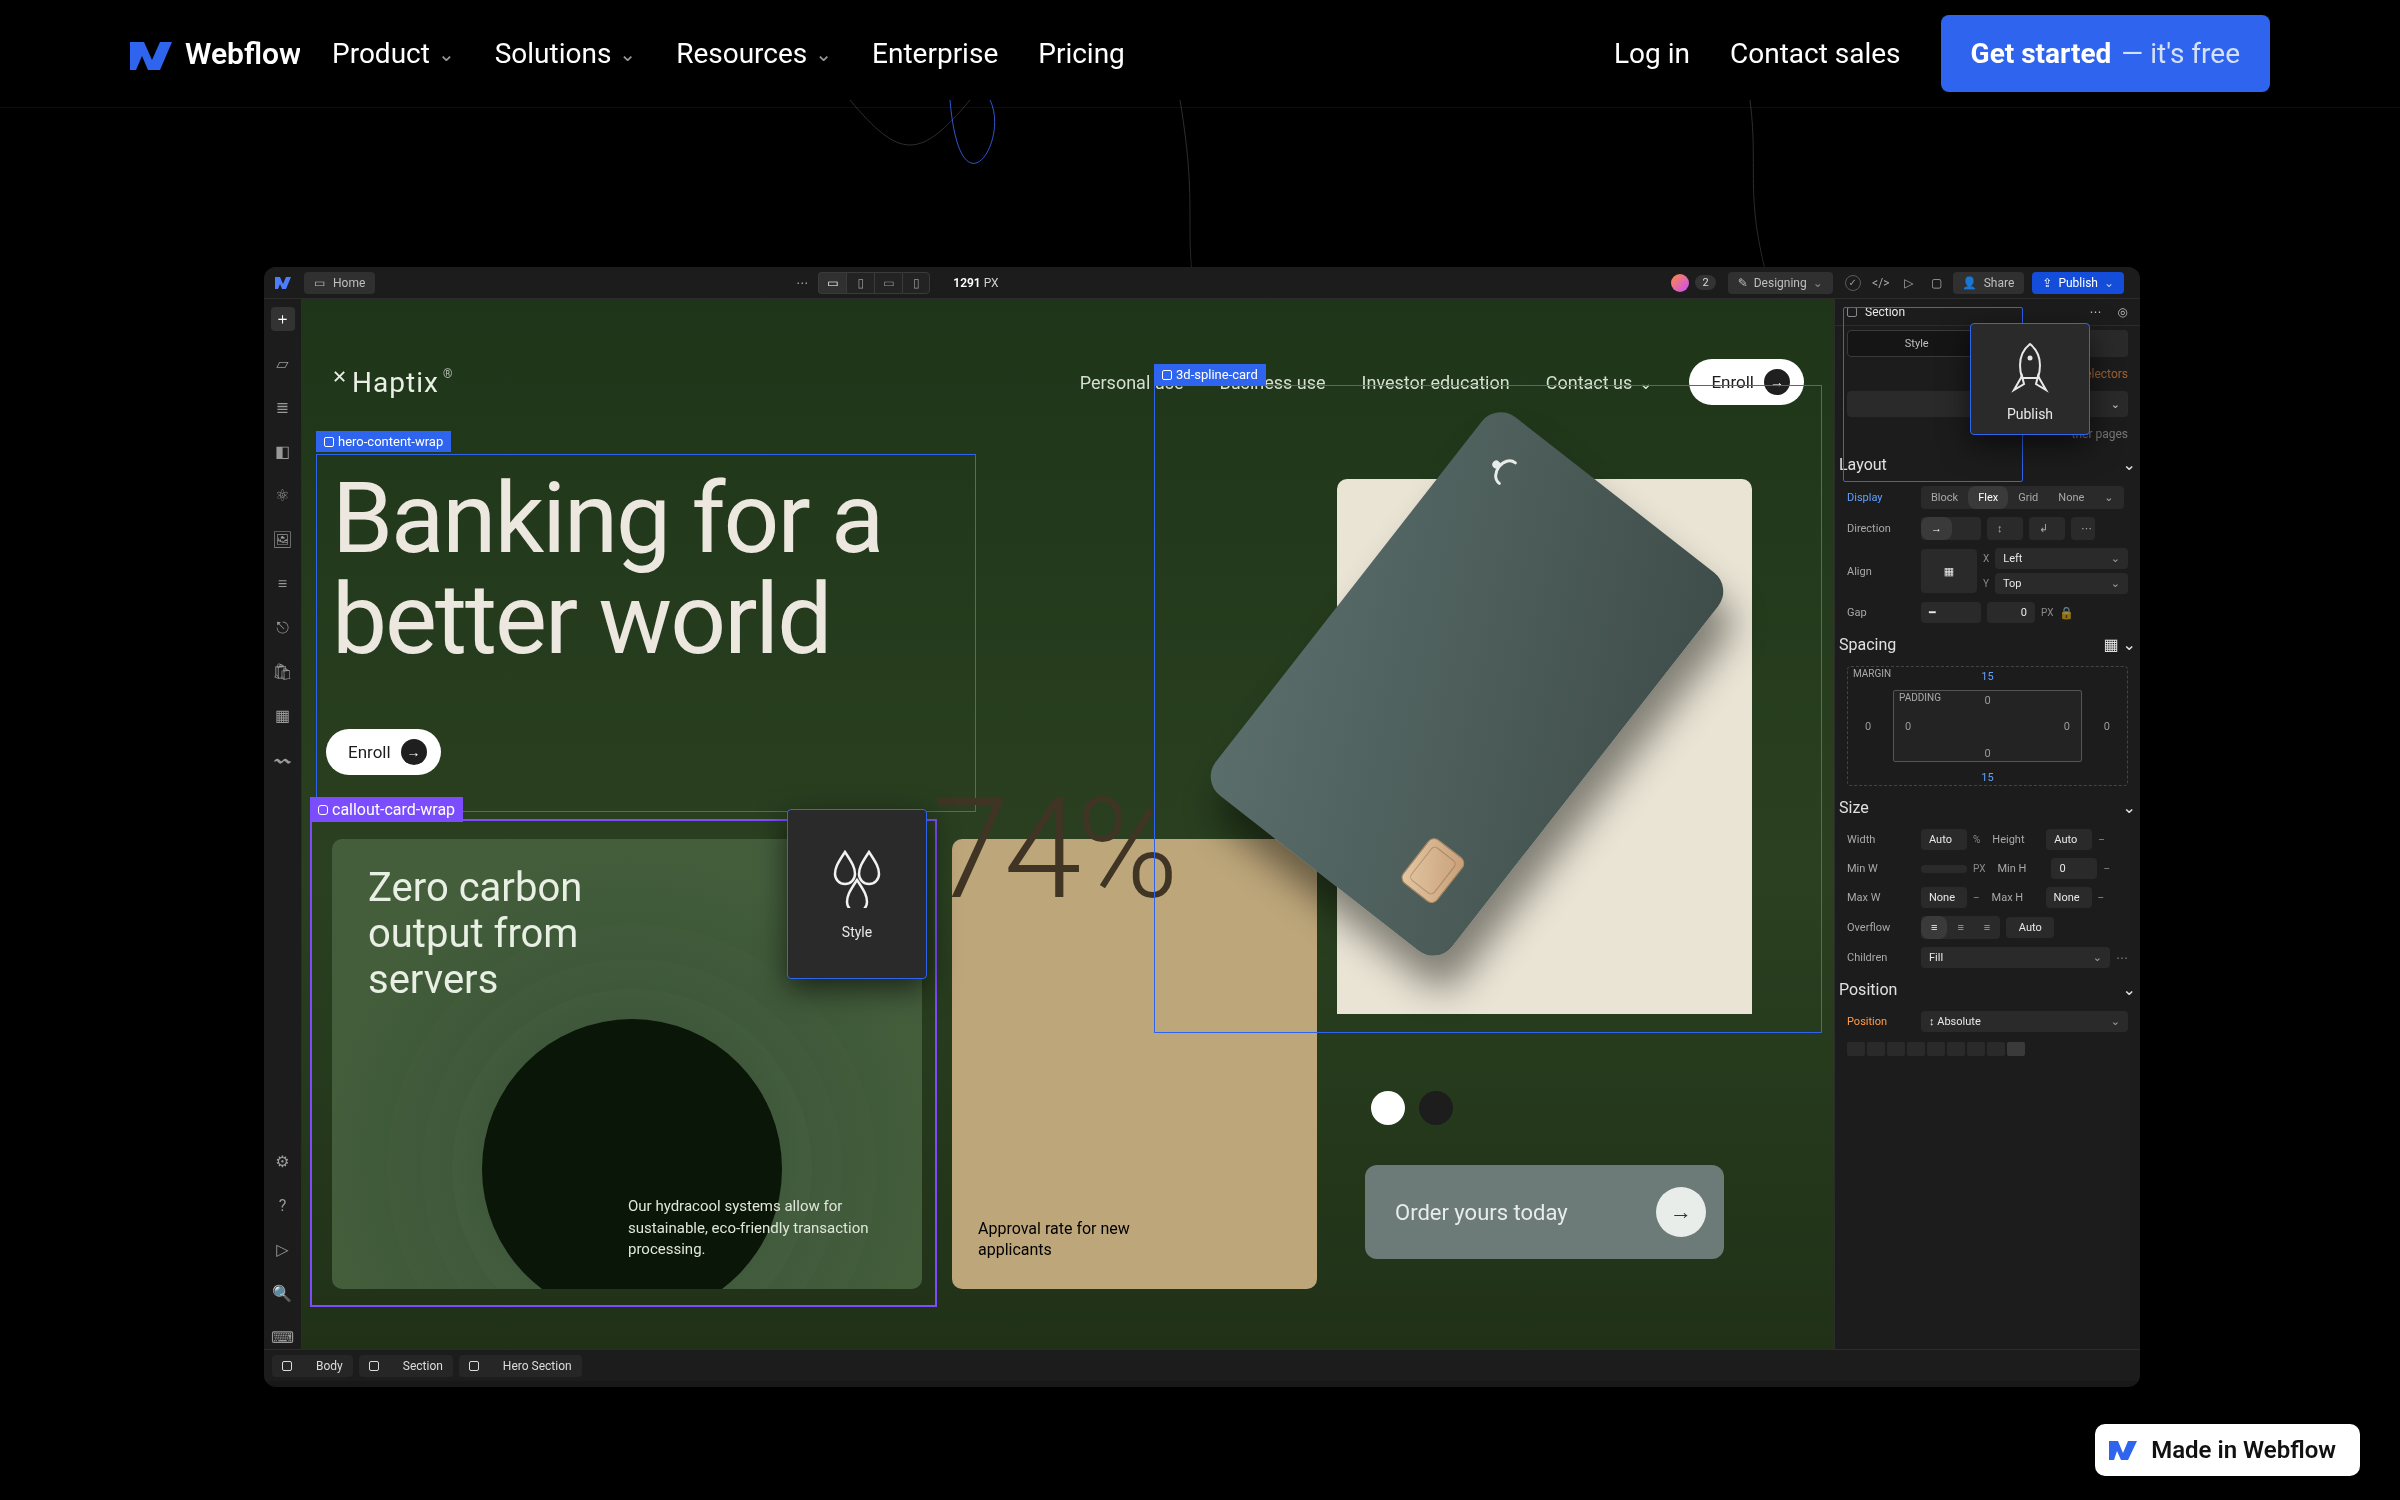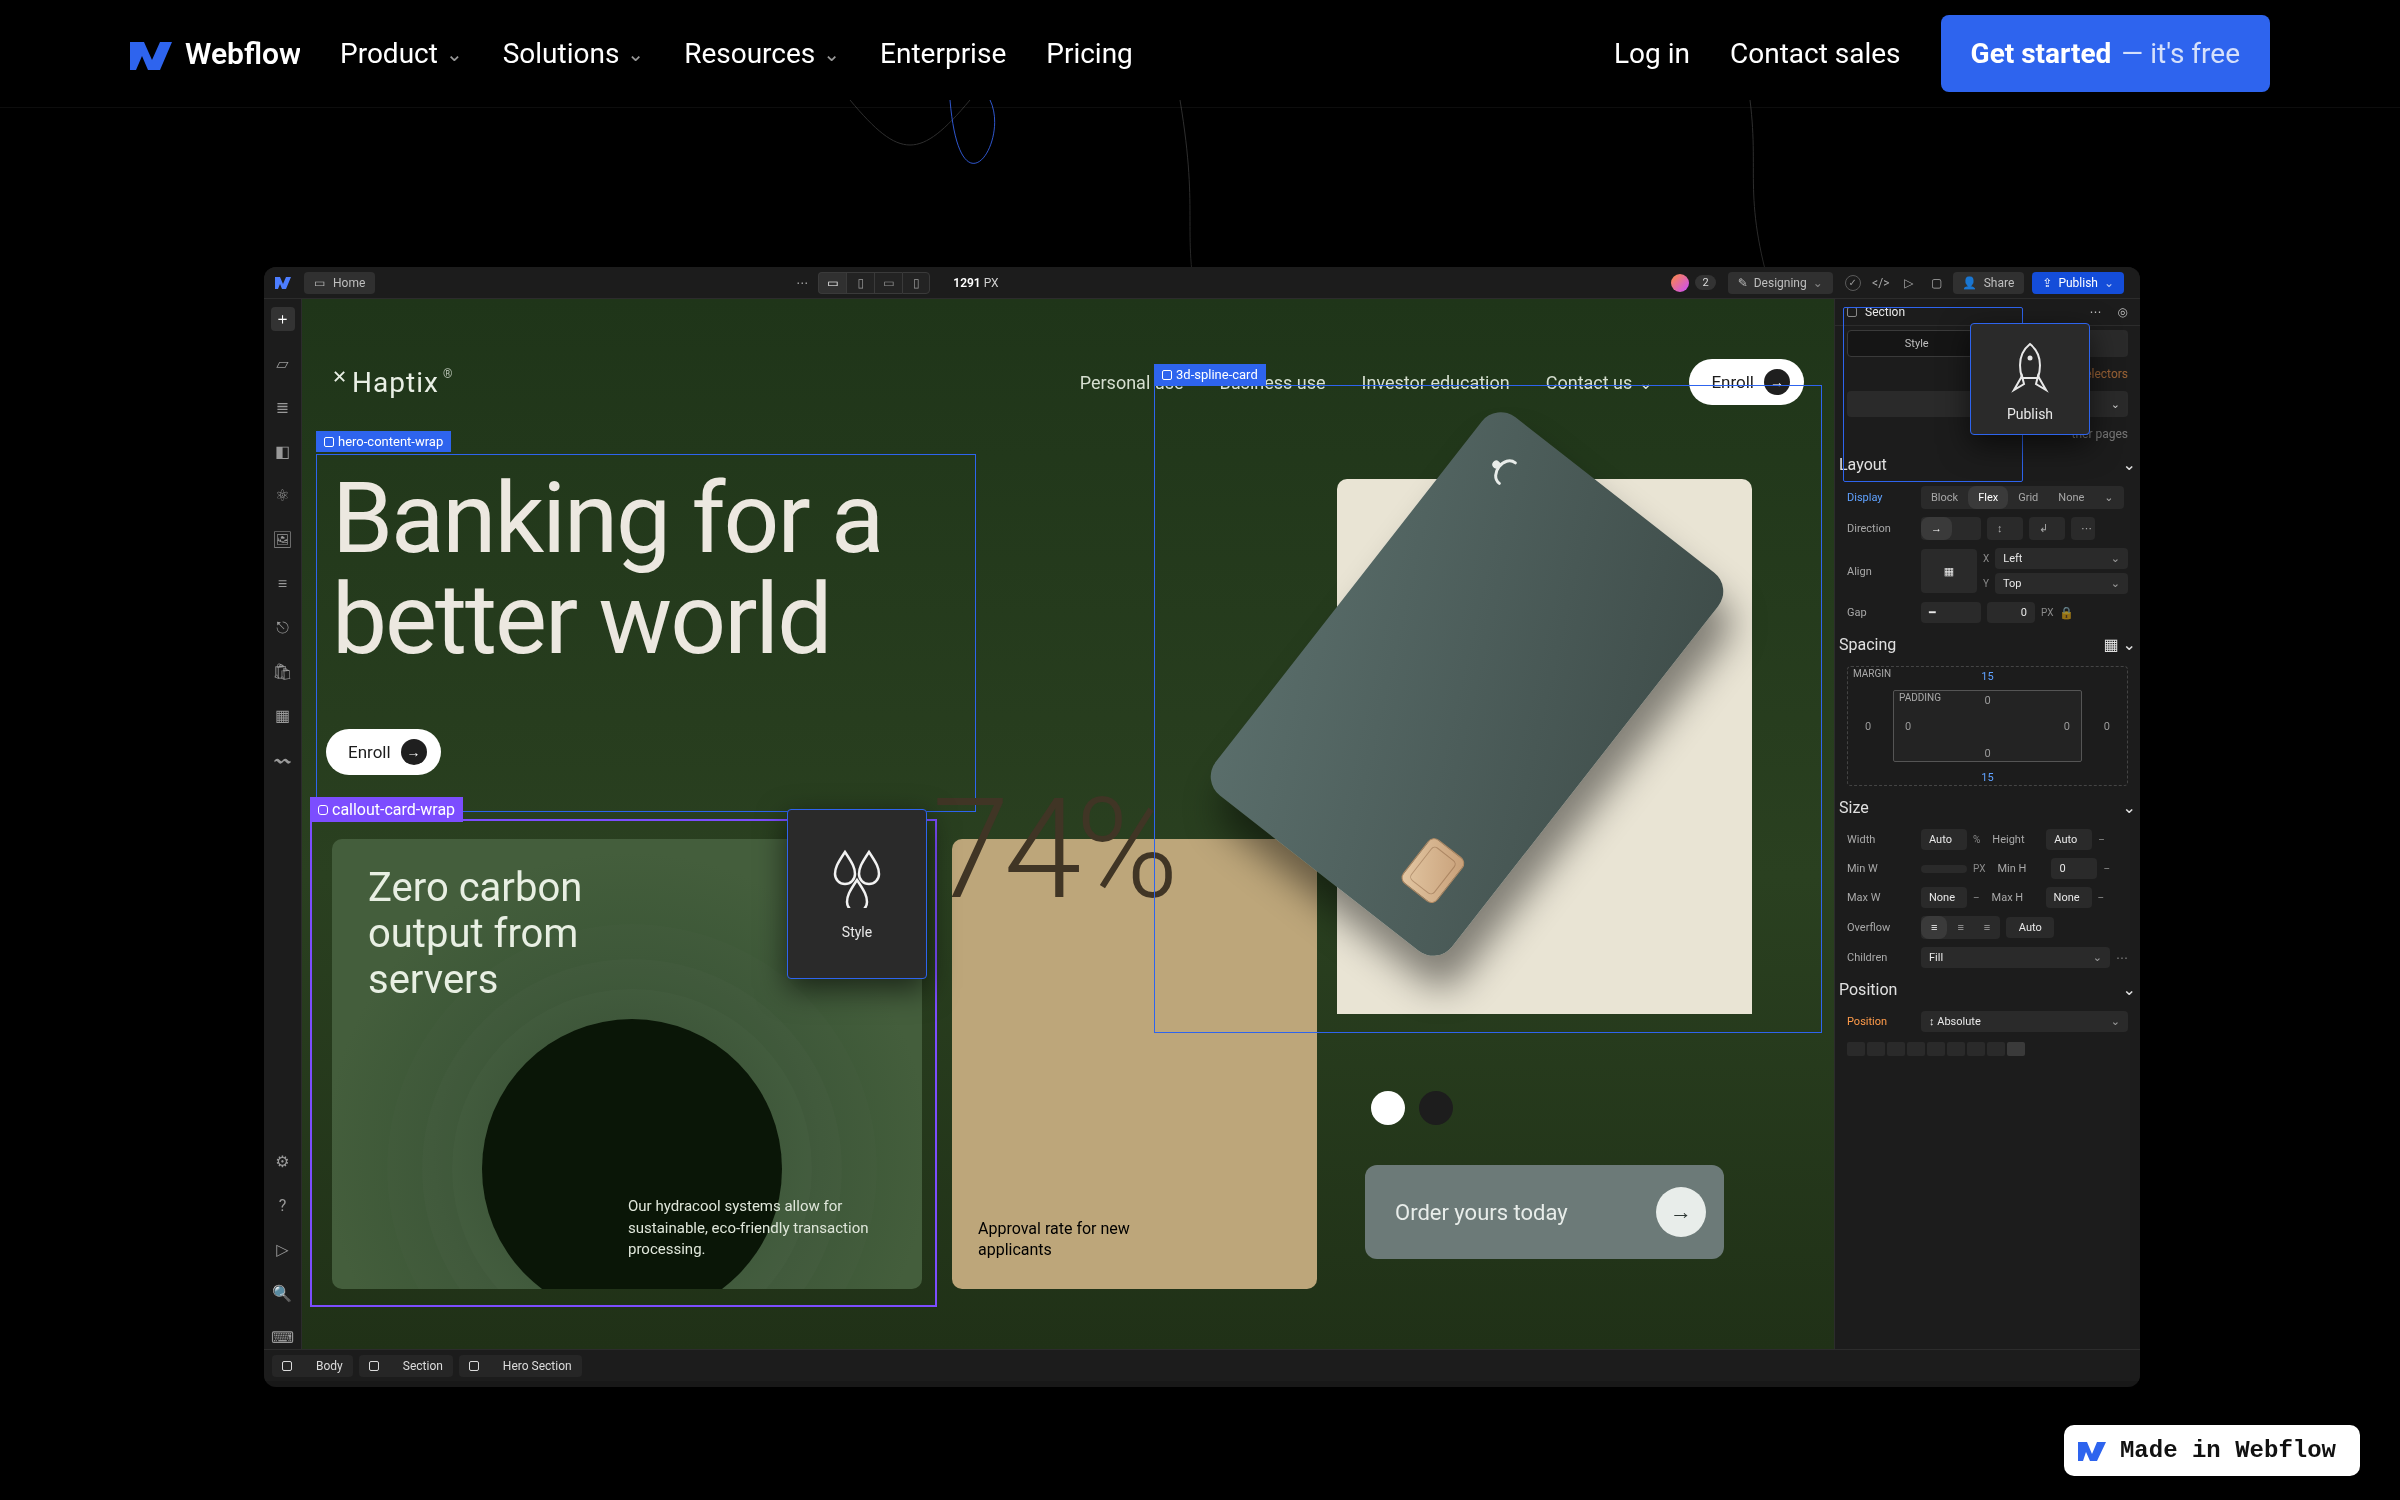--- a/index.html
+++ b/index.html
@@ -16,21 +16,21 @@
     --outline-purple:#7c4dff;
     --green-deep:#1f3816;
     --accent-cyan:#75c3e4;
   }
   *{box-sizing:border-box;}
   html,body{margin:0;padding:0;background:var(--bg);color:var(--text);font-family:-apple-system,BlinkMacSystemFont,"Segoe UI",Roboto,Helvetica,Arial,sans-serif;}
   body{width:2400px;height:1500px;position:relative;overflow:hidden;}
   
   
   nav.top{position:absolute;top:0;left:0;right:0;height:108px;display:flex;align-items:center;padding:0 130px;z-index:30;border-bottom:1px solid rgba(255,255,255,.05);}
-  nav.top .brand{display:flex;align-items:center;gap:10px;margin-right:40px;}
+  nav.top .brand{display:flex;align-items:center;gap:10px;margin-right:32px;}
   nav.top .brand svg{width:170px;height:40px}
   nav.top ul{display:flex;list-style:none;gap:40px;margin:0;padding:0;}
   nav.top ul li{font-size:28px;display:flex;align-items:center;gap:8px;cursor:pointer;}
   nav.top ul li .chev{opacity:.6;font-size:20px}
   nav.top .right{margin-left:auto;display:flex;align-items:center;gap:40px;}
   nav.top .right a{font-size:28px;cursor:pointer;}
   nav.top .cta{background:var(--blue);border-radius:8px;padding:22px 30px;font-size:28px;cursor:pointer;color:#fff;display:flex;gap:10px;align-items:center;}
   nav.top .cta .suffix{opacity:.8;}
   
   
@@ -142,21 +142,21 @@
   
   
   .style-popover{position:absolute;left:485px;top:510px;width:140px;height:170px;background:#2a2a2a;border-radius:4px;display:flex;flex-direction:column;align-items:center;justify-content:center;gap:16px;z-index:50;border:1px solid var(--outline-blue);box-shadow:0 10px 30px rgba(0,0,0,.6)}
   .style-popover .lbl{font-size:14px;color:#e8e8e8;}
   
   
   .spline-tag{position:absolute;left:852px;top:65px;background:var(--outline-blue);color:#fff;font-size:13px;padding:3px 8px;display:flex;align-items:center;gap:4px;z-index:40}
   .spline-box{position:absolute;left:852px;top:86px;width:668px;height:648px;border:1px solid var(--outline-blue);z-index:39;pointer-events:none;}
   
   
-  .made-in{position:absolute;right:40px;bottom:24px;background:#fff;color:#111;border-radius:10px;padding:12px 24px 12px 14px;display:flex;align-items:center;gap:10px;font-size:24px;font-weight:600;box-shadow:0 6px 20px rgba(0,0,0,.4);z-index:60;font-family:Liberation Mono, monospace;}
+  .made-in{position:absolute;right:40px;bottom:24px;background:#fff;color:#111;border-radius:10px;padding:12px 24px 12px 14px;display:flex;align-items:center;gap:10px;font-size:24px;font-weight:600;box-shadow:0 6px 20px rgba(0,0,0,.4);z-index:60;}
   
   .mini-icon{width:13px;height:13px;display:inline-block}
   .sq-ic{width:10px;height:10px;border:1px solid currentColor;display:inline-block;border-radius:2px}
   
   .pos-icons{display:flex;gap:2px;padding:6px 12px;align-items:center}
   .pos-icons span{width:18px;height:14px;background:#2a2a2a;border-radius:2px}
   
   .subtle{color:#8a8a8a;font-size:10px}
   
   .dim{opacity:.55}

